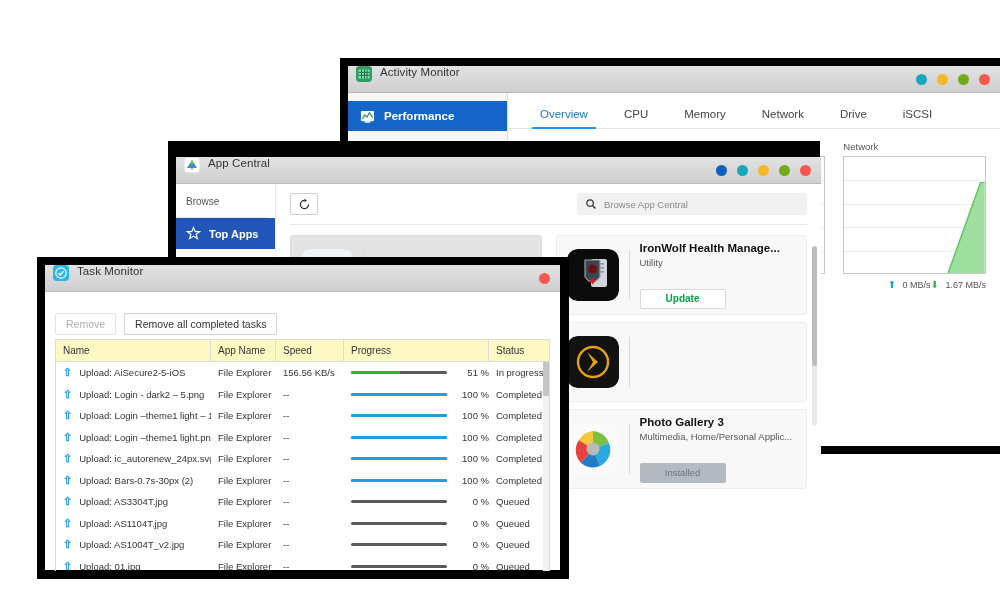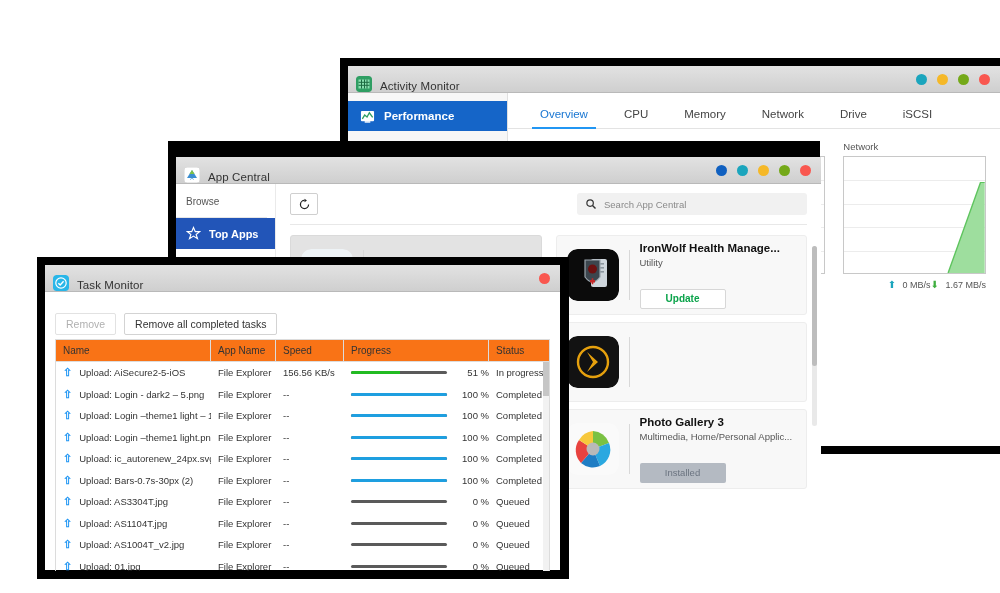--- a/index.html
+++ b/index.html
@@ -13,21 +13,21 @@
   }
 
   
   .win { position:absolute; background:#fff; }
   .win-shadow { position:absolute; background:#000; }
 
   .titlebar {
     height:27px;
     background:linear-gradient(to bottom,#e2e2e2,#cfcfcf);
     border-bottom:1px solid #b9b9b9;
-    display:flex; align-items:flex-end;
+    display:flex; align-items:flex-start;
     padding:0 8px;
     position:relative;
   }
   .titlebar .tb-title {
     font-size:11.5px; color:#333; margin-left:8px; letter-spacing:.1px;
   }
   .tb-dots { position:absolute; right:10px; top:0; bottom:0; display:flex; align-items:center; gap:10px; }
   .dot { width:11px; height:11px; border-radius:50%; display:block; }
 
   .app-ico { width:16px; height:16px; border-radius:3px; display:block; flex:none; }
@@ -99,21 +99,21 @@
   .ac-scrollbar i { display:block; width:5px; height:120px; background:#bdbdbd; border-radius:3px; }
 
   
   #task-monitor { left:45px; top:265px; width:515px; height:305px; }
   #task-monitor .tm-body { height:calc(100% - 27px); background:#fff; padding:11px 10px; }
   .tm-toolbar { height:36px; display:flex; align-items:center; gap:8px; padding-top:6px; }
   .tm-btn { height:22px; border:1px solid #d3d3d3; background:#fff; border-radius:2px; font-size:10.5px;
       color:#333; display:flex; align-items:center; justify-content:center; padding:0 10px; }
   .tm-btn.disabled { color:#b0b0b0; border-color:#e2e2e2; }
   .tm-table { border:1px solid #dcdcdc; border-bottom:none; position:relative; height:232px; overflow:hidden; }
-  .tm-head { display:flex; height:22px; border-bottom:1px solid #dcdcdc; background:#f97316; }
+  .tm-head { display:flex; height:22px; border-bottom:1px solid #dcdcdc; background:#fef9c3; }
   .tm-head > div { font-size:10px; color:#333; display:flex; align-items:center; padding-left:7px; border-right:1px solid #dcdcdc; }
   .tm-head > div:last-child { border-right:none; }
   .c-name { width:155px; } .c-app { width:65px;text-align:center; } .c-speed { width:68px; }
   .c-prog { width:145px; } .c-status { flex:1; }
   .tm-row { display:flex; height:21.5px; align-items:center; }
   .tm-row > div { font-size:9.5px; color:#333; display:flex; align-items:center; padding-left:7px; overflow:hidden; white-space:nowrap; }
   .tm-row .c-name { gap:7px; }
   .up-ico { color:#2196f3; font-size:11px; font-weight:bold; flex:none; }
   .c-prog { display:flex; align-items:center; gap:0; }
   .bar { flex:1; height:3px; background:#5a5a5a; border-radius:2px; position:relative; overflow:hidden; margin-right:8px; }
@@ -272,21 +272,21 @@
           <svg width="13" height="13" viewBox="0 0 16 16">
             <path d="M13 8A5 5 0 1 1 8 3" fill="none" stroke="#222" stroke-width="1.5"></path>
             <path d="M8 0.8 L8 5.2 L11 3 Z" fill="#222"></path>
           </svg>
         </div>
         <div class="ac-search">
           <svg width="12" height="12" viewBox="0 0 16 16">
             <circle cx="6.8" cy="6.8" r="4.3" fill="none" stroke="#333" stroke-width="1.6"></circle>
             <line x1="10" y1="10" x2="14" y2="14" stroke="#333" stroke-width="1.8"></line>
           </svg>
-          <span class="ph">Search App Central</span>
+          <span class="ph">Browse App Central</span>
         </div>
       </div>
       <div class="ac-sep"></div>
 
       <div class="ac-cards">
 
         <div class="ac-col">
           <div class="card grey">
             <svg class="card-ico" viewBox="0 0 52 52">
               <rect width="52" height="52" rx="10" fill="#eef3f6"></rect>

